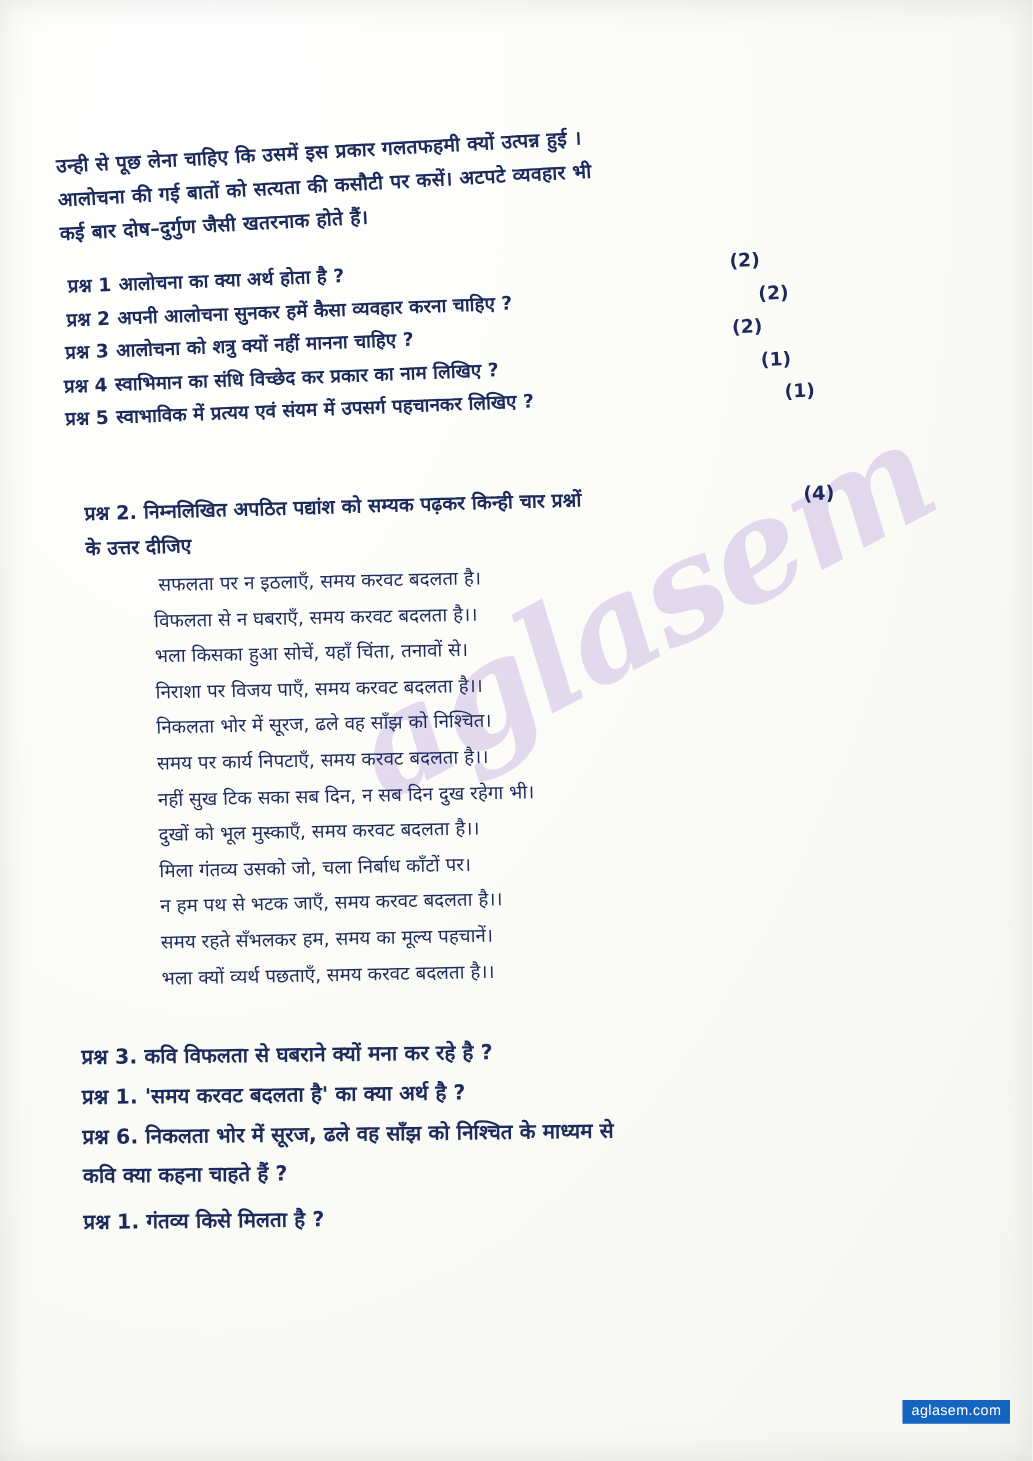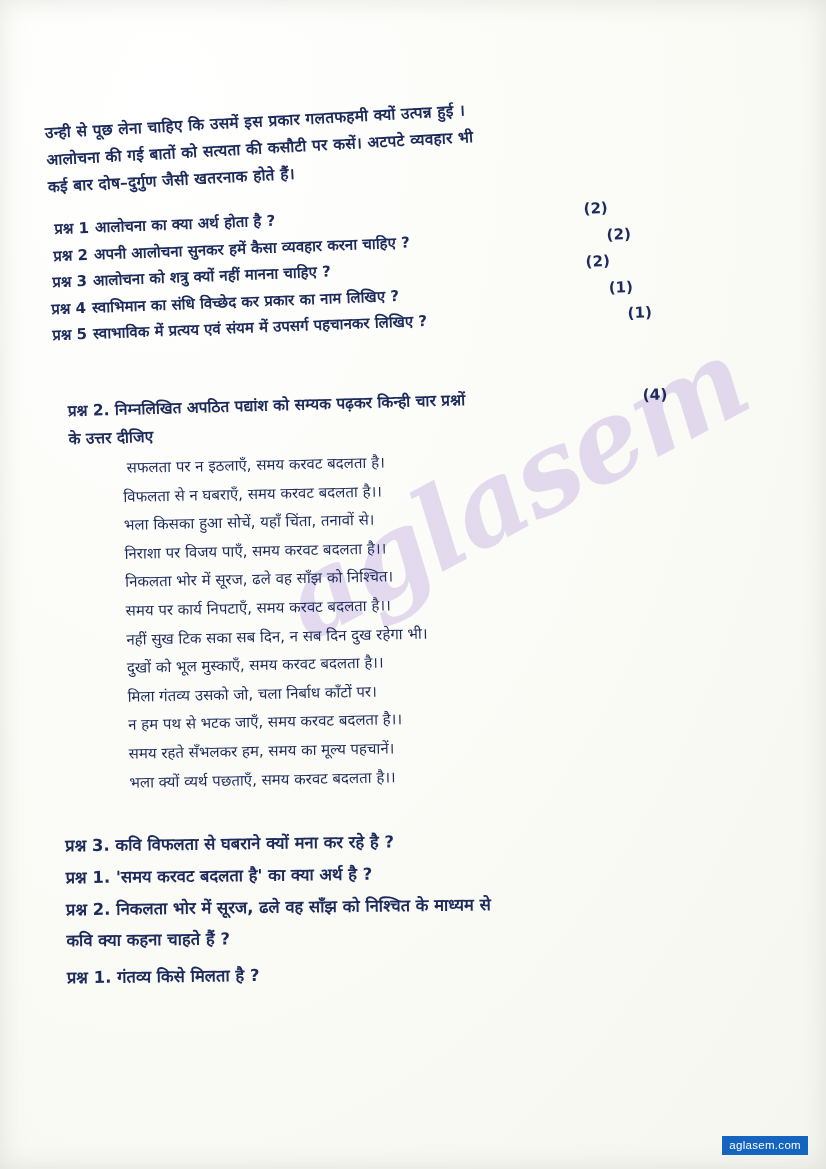--- a/index.html
+++ b/index.html
@@ -127,21 +127,21 @@
     font-size: 16.5px;
     line-height: 31px;
   }
   .qlist2 .b { margin-bottom: 1px; }
   .qlist2 .wrap2 { max-width: 690px; }
 
   
   .footer-tag {
     position: absolute;
     right: 18px;
-    bottom: 14px;
+    bottom: 30px;
     background: #1565c0;
     color: #ffffff;
     font-family: "Liberation Sans", sans-serif;
     font-size: 11.5px;
     padding: 3px 7px 4px 7px;
     letter-spacing: 0.3px;
   }
   .hand {
     font-family: "DejaVu Sans", sans-serif;
     font-weight: 600;
@@ -217,21 +217,21 @@
   <div class="qlist2 hand">
     <div class="b">
       <span>प्रश्न 3.</span>
       <span>कवि विफलता से घबराने क्यों मना कर रहे है ?</span>
     </div>
     <div class="b">
       <span>प्रश्न 1.</span>
       <span>'समय करवट बदलता है' का क्या अर्थ है ?</span>
     </div>
     <div class="b wrap2">
-      <span>प्रश्न 2.</span>
+      <span>प्रश्न 6.</span>
       <span>निकलता भोर में सूरज, ढले वह साँझ को निश्चित के माध्यम से</span>
       <div>कवि क्या कहना चाहते हैं ?</div>
     </div>
     <div class="b" style="margin-top:6px;">
       <span>प्रश्न 1.</span>
       <span>गंतव्य किसे मिलता है ?</span>
     </div>
   </div>
 
   <div class="footer-tag">aglasem.com</div>

